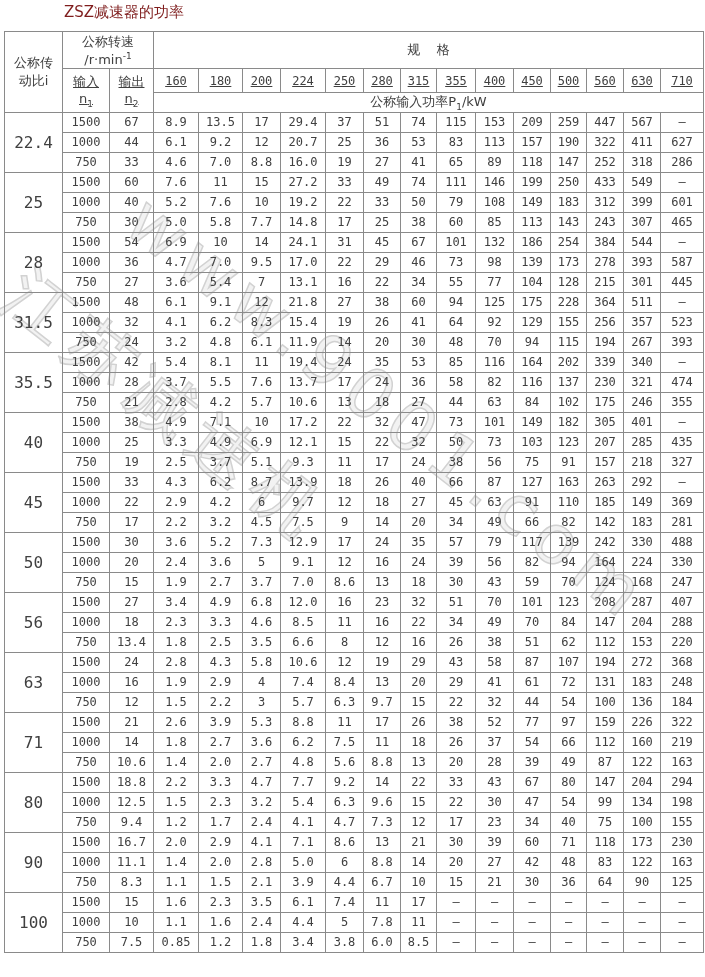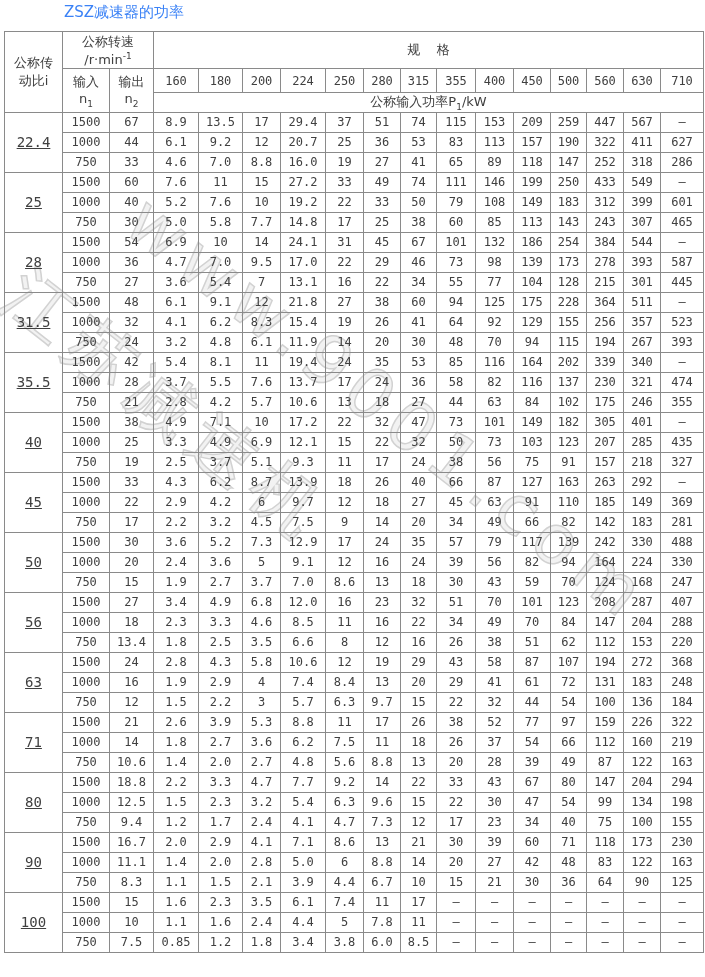--- a/index.html
+++ b/index.html
@@ -9,21 +9,21 @@
     height: 977px;
     background: #ffffff;
     overflow: hidden;
     font-family: "DejaVu Sans Mono", "Liberation Mono", monospace;
     color: #404040;
   }
   .title {
     margin: 3px 0 9px 64px;
     font-size: 15px;
     font-family: "DejaVu Sans", "Liberation Sans", sans-serif;
-    color: #3b82f6;
+    color: #7f1d1d;
   }
   .watermark-layer {
     position: absolute;
     left: 0; top: 0; right: 0; bottom: 0;
     overflow: hidden;
     pointer-events: none;
     z-index: 0;
   }
   .watermark {
     position: absolute;
@@ -55,26 +55,26 @@
     font-size: 12px;
     color: #404040;
     background: transparent;
     overflow: hidden;
   }
   thead th {
     font-family: "DejaVu Sans", "Liberation Sans", sans-serif;
     font-size: 13px;
   }
   thead tr.hrow-a th { height: 36px; }
-  thead tr.hrow-b th { height: 23px; }
+  thead tr.hrow-b th { height: 23px; text-decoration: underline; }
   thead tr.hrow-c th { height: 18px; }
   thead th.size-col { font-family: "DejaVu Sans Mono", "Liberation Mono", monospace; font-size: 12px; }
   thead th.spec-header { white-space: pre; }
   tbody td { height: 19px; }
-  td.ratio-cell { font-size: 14px; text-decoration: underline; }
+  td.ratio-cell { font-size: 16px; }
   sub, sup { font-size: 9px; }
 </style>
 </head>
 <body>
 
 <div class="page">
 
   <div class="title">ZSZ减速器的功率</div>
 
   <div class="watermark-layer">

